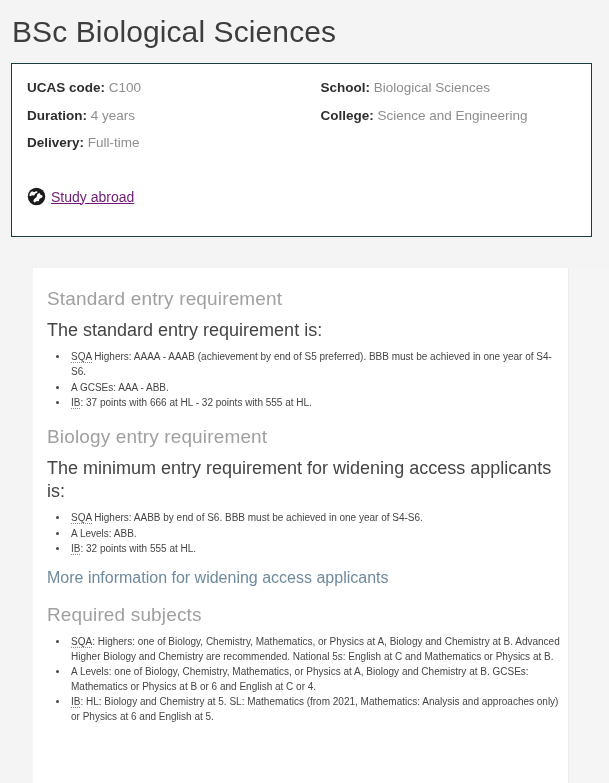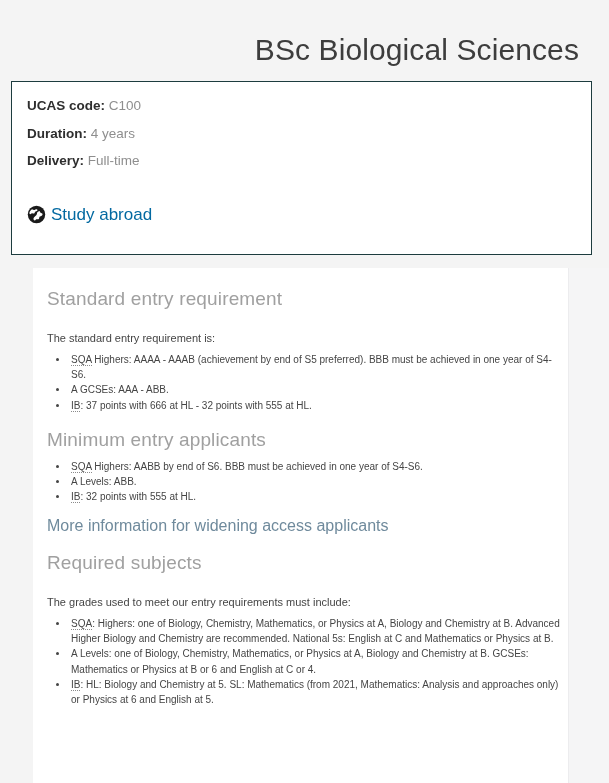--- a/index.html
+++ b/index.html
@@ -22,25 +22,24 @@
     height: 268px;
     box-sizing: border-box;
     position: relative;
   }
 
   .page-title {
     font-size: 30px;
     font-weight: 300;
     color: #3d3d3d;
     letter-spacing: 0.1px;
-    margin: 18px;
+    margin: 0;
     padding: 13px 12px 0 12px;
     line-height: 1.25;
     white-space: nowrap;
-    text-align: right;
   }
 
   .key-facts {
     position: absolute;
     left: 11px;
     top: 63px;
     width: 581px;
     height: 174px;
     box-sizing: border-box;
     border: 1px solid #1d3c3f;
@@ -81,23 +80,24 @@
     align-items: center;
     gap: 5px;
   }
   .globe-icon {
     width: 19px;
     height: 19px;
     display: block;
     flex: 0 0 auto;
   }
   .study-abroad-label {
-    font-size: 17px;
-    color: #0369a1;
+    font-size: 14px;
+    color: #701a75;
     line-height: 1;
+    text-decoration: underline;
   }
 
   
   .content-zone {
     position: absolute;
     left: 0;
     top: 268px;
     width: 609px;
     height: 515px;
     background: #f4f4f4;
@@ -135,23 +135,23 @@
     color: #a0a0a0;
     margin: 0;
     line-height: 1.25;
     letter-spacing: 0.15px;
   }
   .sec-1 { padding-top: 19px; }
   .sec-2 { padding-top: 15px; }
   .sec-3 { padding-top: 14px; }
 
   .intro-line {
-    font-size: 11px;
+    font-size: 18px;
     color: #454545;
-    margin: 20px 0 0 0;
+    margin: 8px 0 0 0;
     line-height: 1.3;
   }
 
   ul.req-list {
     margin: 7px 0 0 0;
     padding-left: 22px;
     list-style: disc;
   }
   ul.req-list li {
     font-size: 10px;
@@ -197,20 +197,30 @@
         <div class="kf-row">
           <span class="kf-label">Duration:</span>
           <span class="kf-value">4 years</span>
         </div>
         <div class="kf-row">
           <span class="kf-label">Delivery:</span>
           <span class="kf-value">Full-time</span>
         </div>
       </div>
 
+      <div class="kf-col kf-col-right">
+        <div class="kf-row">
+          <span class="kf-label">School:</span>
+          <span class="kf-value">Biological Sciences</span>
+        </div>
+        <div class="kf-row">
+          <span class="kf-label">College:</span>
+          <span class="kf-value">Science and Engineering</span>
+        </div>
+      </div>
 
     </div>
 
     <div class="study-abroad">
       <svg class="globe-icon" viewBox="0 0 20 20">
         <circle cx="10" cy="10" r="9.2" fill="#1a1a1a"></circle>
         <path d="M5.2 4.4c1.1.2 1.9.9 2.7.8.9-.1 1.3-.9 2.3-.7.8.2 1 1 .6 1.6-.5.7-1.6.5-2.2 1-.6.5-.3 1.4-1 1.8-.8.4-1.6-.3-2.4-.1-.7.2-1 1-1.7 1-.5 0-.8-.4-.9-.9-.2-1.6.9-3.3 2.6-4.5z" fill="#ffffff"></path>
         <path d="M13.2 6.2c.6.5.6 1.5 1.2 2 .5.5 1.4.3 1.8.9.4.6 0 1.4-.5 1.9-.7.7-1.9.6-2.5 1.4-.5.7-.1 1.8-.8 2.3-.8.6-1.9-.1-2.7.3-.6.3-.7 1.2-1.4 1.3-.8.1-1.4-.7-1.5-1.5-.1-1 .6-1.8 1.2-2.5.7-.8 1.7-1.3 2.2-2.3.4-.8.2-1.8.7-2.5.5-.7 1.4-1 2.3-1.3z" fill="#ffffff"></path>
       </svg>
       <span class="study-abroad-label">Study abroad</span>
@@ -226,32 +236,32 @@
   <div class="content-inner">
 
     <h2 class="section-heading sec-1">Standard entry requirement</h2>
     <p class="intro-line">The standard entry requirement is:</p>
     <ul class="req-list">
       <li><abbr class="abbr">SQA</abbr><span> Highers: AAAA - AAAB (achievement by end of S5 preferred). BBB must be achieved in one year of S4-S6.</span></li>
       <li><span>A GCSEs: AAA - ABB.</span></li>
       <li><abbr class="abbr">IB</abbr><span>: 37 points with 666 at HL - 32 points with 555 at HL.</span></li>
     </ul>
 
-    <h2 class="section-heading sec-2">Minimum entry applicants</h2>
+    <h2 class="section-heading sec-2">Biology entry requirement</h2>
+    <p class="intro-line">The minimum entry requirement for widening access applicants is:</p>
     <ul class="req-list">
       <li><abbr class="abbr">SQA</abbr><span> Highers: AABB by end of S6. BBB must be achieved in one year of S4-S6.</span></li>
       <li><span>A Levels: ABB.</span></li>
       <li><abbr class="abbr">IB</abbr><span>: 32 points with 555 at HL.</span></li>
     </ul>
     <div class="link-wrap-1">
       <a href="#" class="inline-link">More information for widening access applicants</a>
     </div>
 
     <h2 class="section-heading sec-3">Required subjects</h2>
-    <p class="intro-line">The grades used to meet our entry requirements must include:</p>
     <ul class="req-list">
       <li><abbr class="abbr">SQA</abbr><span>: Highers: one of Biology, Chemistry, Mathematics, or Physics at A, Biology and Chemistry at B. Advanced Higher Biology and Chemistry are recommended. National 5s: English at C and Mathematics or Physics at B.</span></li>
       <li><span>A Levels: one of Biology, Chemistry, Mathematics, or Physics at A, Biology and Chemistry at B. GCSEs: Mathematics or Physics at B or 6 and English at C or 4.</span></li>
       <li><abbr class="abbr">IB</abbr><span>: HL: Biology and Chemistry at 5. SL: Mathematics (from 2021, Mathematics: Analysis and approaches only) or Physics at 6 and English at 5.</span></li>
     </ul>
 
   </div>
 </div>
 
 </body></html>

